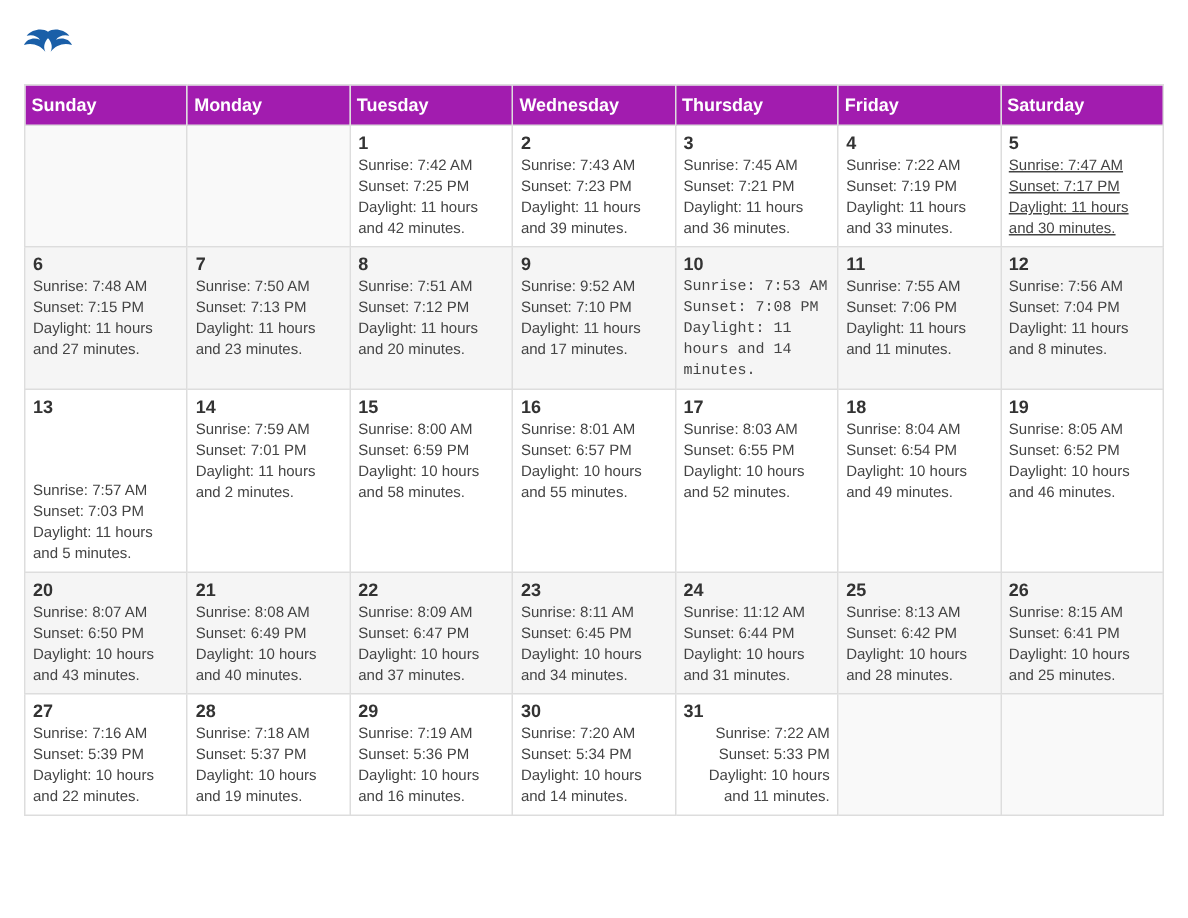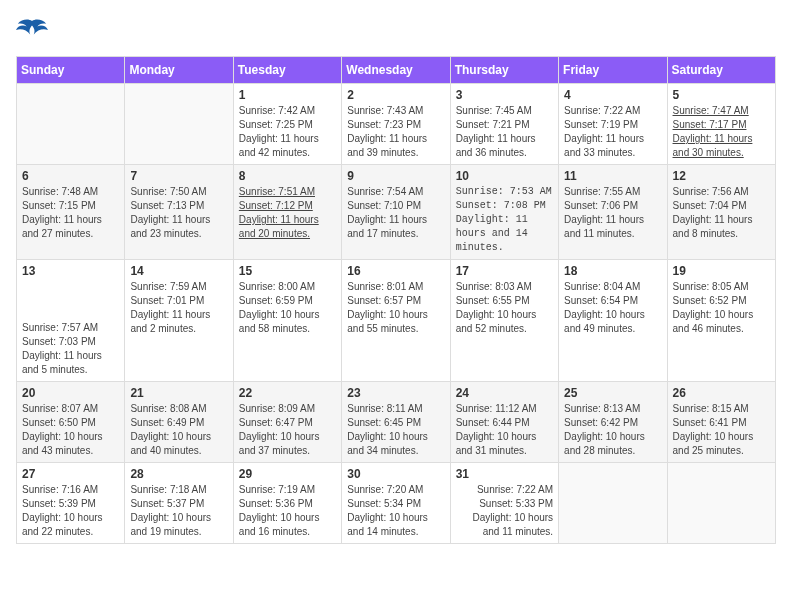--- a/index.html
+++ b/index.html
@@ -52,21 +52,21 @@
     .subtitle {
       font-size: 15px;
       color: #555;
     }
     table {
       width: 100%;
       border-collapse: collapse;
       table-layout: fixed;
     }
     thead th {
-      background: #8b5cf6;
+      background: #a21caf;
       color: #fff;
       font-size: 12px;
       font-weight: bold;
       padding: 6px 4px;
       text-align: left;
       border: 1px solid #ddd;
     }
     tbody td {
       vertical-align: top;
       border: 1px solid #ddd;
@@ -168,27 +168,27 @@
 Daylight: 11 hours and 27 minutes.</div>
         </td>
         <td>
           <span class="day-num">7</span>
           <div class="day-info" style="white-space: pre-line;">Sunrise: 7:50 AM
 Sunset: 7:13 PM
 Daylight: 11 hours and 23 minutes.</div>
         </td>
         <td>
           <span class="day-num">8</span>
-          <div class="day-info" style="white-space: pre-line; text-decoration: underline;">Sunrise: 7:51 AM
+          <div class="day-info" style="white-space: pre-line;">Sunrise: 7:51 AM
 Sunset: 7:12 PM
 Daylight: 11 hours and 20 minutes.</div>
         </td>
         <td>
           <span class="day-num">9</span>
-          <div class="day-info" style="white-space: pre-line;">Sunrise: 7:54 AM
+          <div class="day-info" style="white-space: pre-line;">Sunrise: 9:52 AM
 Sunset: 7:10 PM
 Daylight: 11 hours and 17 minutes.</div>
         </td>
         <td>
           <span class="day-num">10</span>
           <div class="day-info" style="white-space: pre-line; font-family: Liberation Mono, monospace;">Sunrise: 7:53 AM
 Sunset: 7:08 PM
 Daylight: 11 hours and 14 minutes.</div>
         </td>
         <td>

